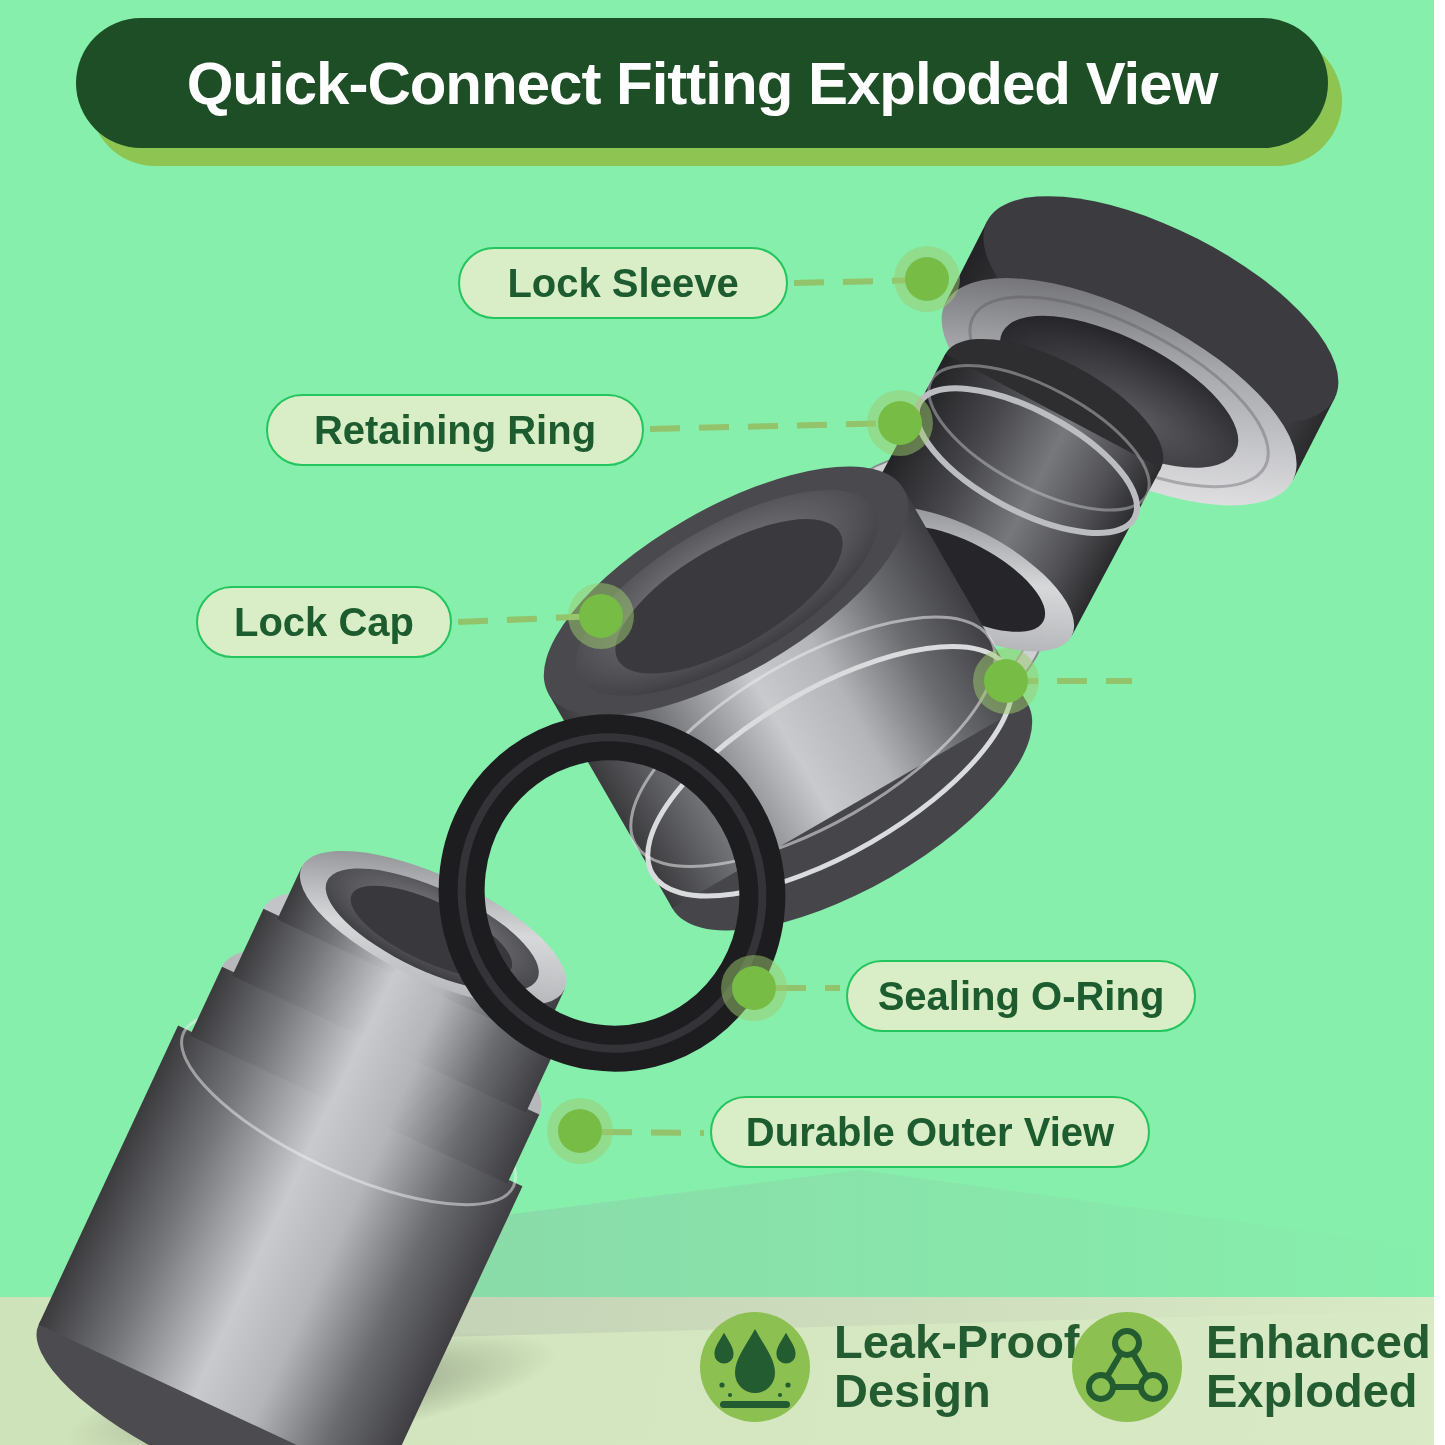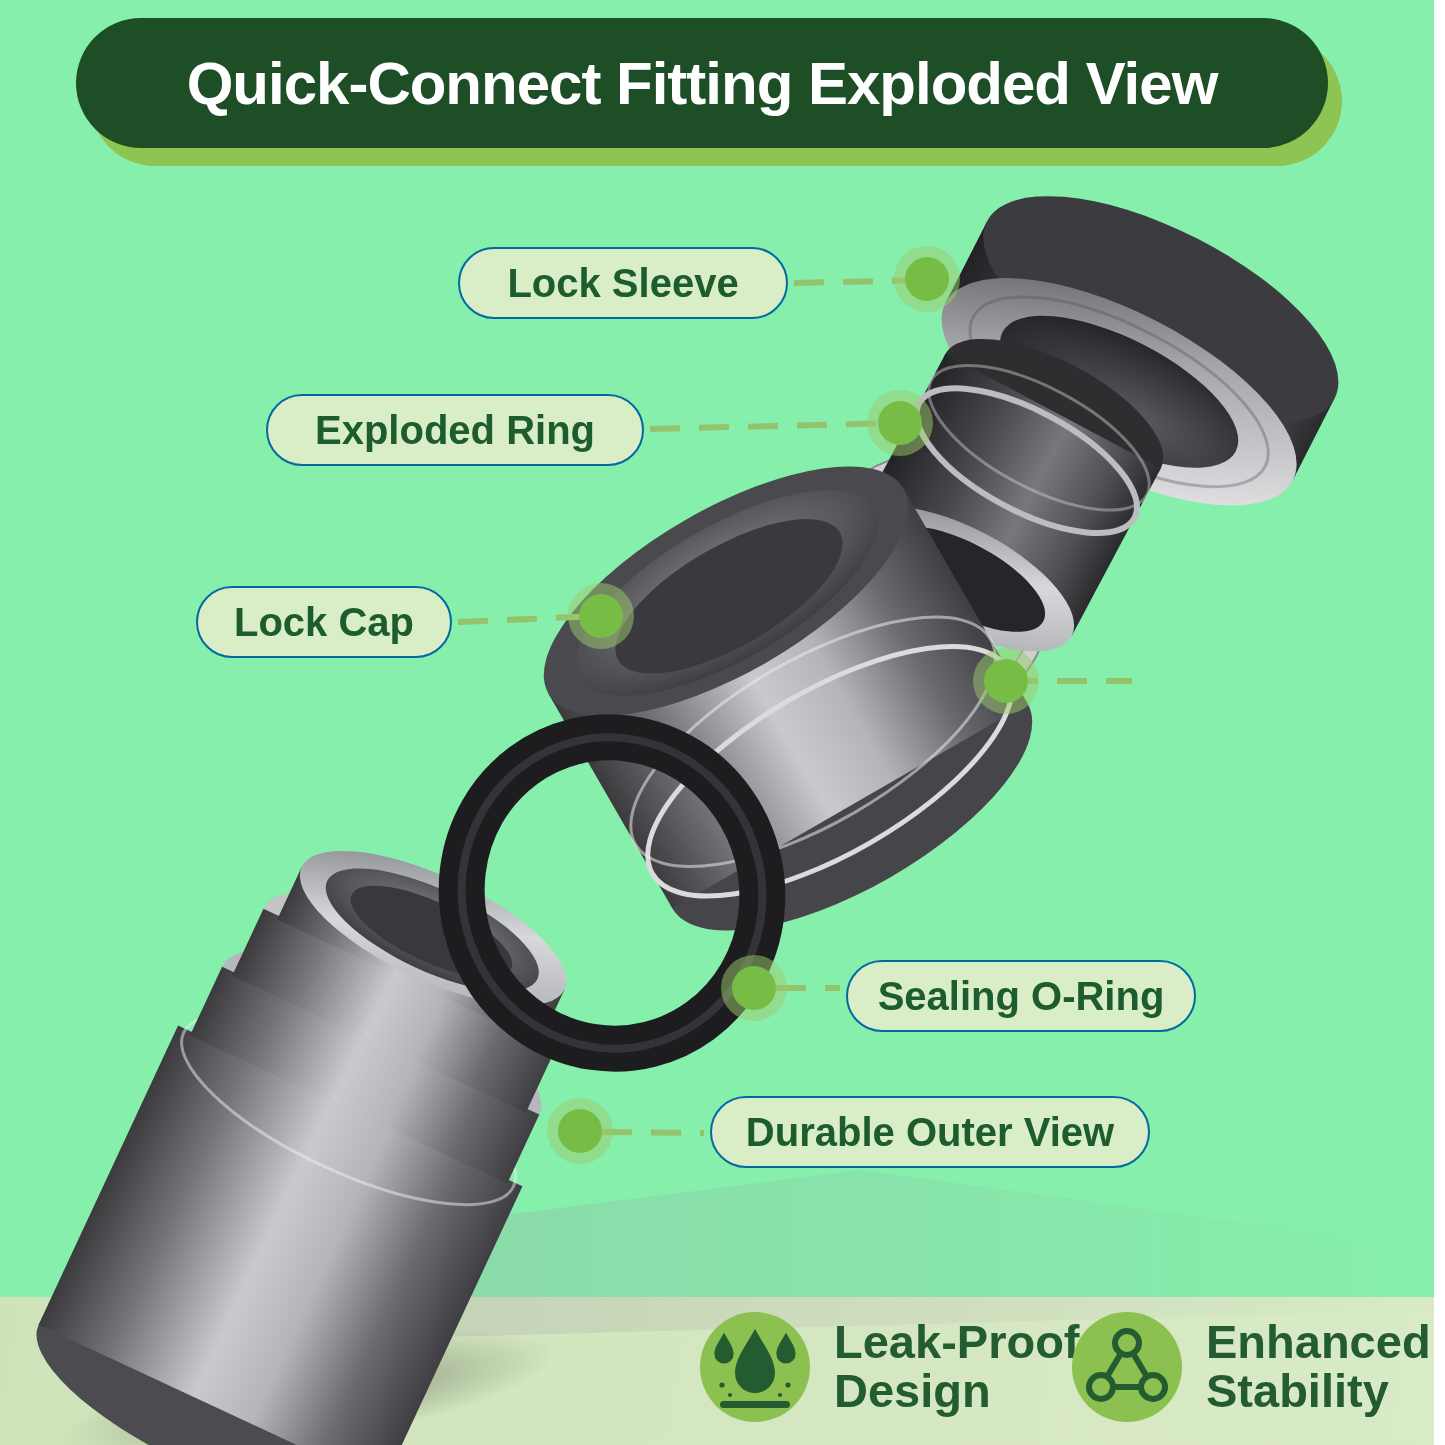--- a/index.html
+++ b/index.html
@@ -16,21 +16,21 @@
   .dot{fill:#77bd45;}
 
   
   .banner-shadow{position:absolute;left:90px;top:36px;width:1252px;height:130px;
                  border-radius:65px;background:#8dc452;}
   .banner{position:absolute;left:76px;top:18px;width:1252px;height:130px;border-radius:65px;
           background:#1d4e26;display:flex;align-items:center;justify-content:center;}
   .banner span{color:#ffffff;font-size:60px;font-weight:bold;letter-spacing:-1px;white-space:nowrap;}
 
   
-  .pill{position:absolute;height:72px;border-radius:40px;background:#d9edc6;border:2px solid #0369a1;
+  .pill{position:absolute;height:72px;border-radius:40px;background:#d9edc6;border:2px solid #22c55e;
         display:flex;align-items:center;justify-content:center;font-size:40px;font-weight:bold;
         color:#1d5c2f;white-space:nowrap;box-sizing:border-box;}
 
   
   .feature{position:absolute;display:flex;align-items:center;gap:24px;}
   .fcircle{width:110px;height:110px;border-radius:50%;background:#8cc152;
            display:flex;align-items:center;justify-content:center;flex:0 0 auto;}
   .ftext{font-size:47px;font-weight:bold;color:#235c31;line-height:1.04;}
   .ftext span{display:block;}
 </style>
@@ -180,21 +180,21 @@
         <circle class="dot" cx="580" cy="1131" r="22"></circle>
     </g>
   </svg>
 
   <div class="banner-shadow"></div>
   <div class="banner">
     <span>Quick-Connect Fitting Exploded View</span>
   </div>
 
   <div class="pill" style="left:458px;top:247px;width:330px">Lock Sleeve</div>
-  <div class="pill" style="left:266px;top:394px;width:378px">Exploded Ring</div>
+  <div class="pill" style="left:266px;top:394px;width:378px">Retaining Ring</div>
   <div class="pill" style="left:196px;top:586px;width:256px">Lock Cap</div>
   <div class="pill" style="left:846px;top:960px;width:350px">Sealing O-Ring</div>
   <div class="pill" style="left:710px;top:1096px;width:440px">Durable Outer View</div>
 
   <div class="feature" style="left:700px;top:1312px">
     <div class="fcircle">
       <svg width="110" height="110" viewBox="-55 -55 110 110">
         <g fill="#235c31">
           <path d="M0,-38 C10,-20 20,-8 20,6 A20,20 0 1,1 -20,6 C-20,-8 -10,-20 0,-38 Z"></path>
           <path transform="translate(-31,-16) scale(0.48)" d="M0,-38 C10,-20 20,-8 20,6 A20,20 0 1,1 -20,6 C-20,-8 -10,-20 0,-38 Z"></path>
@@ -223,17 +223,17 @@
         </g>
         <g stroke="#235c31" stroke-width="6" fill="#8cc152">
           <circle cx="0" cy="-24" r="12"></circle>
           <circle cx="-26" cy="20" r="12"></circle>
           <circle cx="26" cy="20" r="12"></circle>
         </g>
       </svg>
     </div>
     <div class="ftext">
       <span>Enhanced</span>
-      <span>Stability</span>
+      <span>Exploded</span>
     </div>
   </div>
 
 </div>
 
 </body></html>

